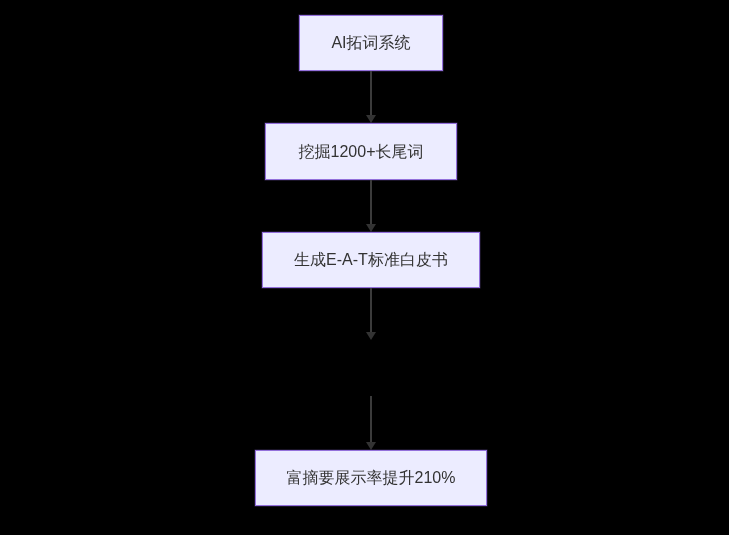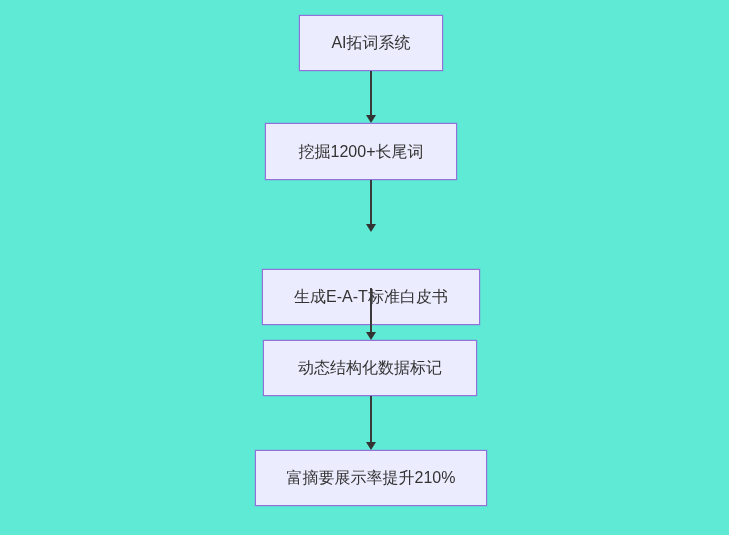--- a/index.html
+++ b/index.html
@@ -5,21 +5,21 @@
   html, body {
     margin: 0;
     padding: 0;
     background: #f7f7f7;
     font-family: "Liberation Sans", "DejaVu Sans", sans-serif;
   }
   .canvas {
     position: relative;
     width: 729px;
     height: 535px;
-    background: #5eead4;
+    background: #000000;
     overflow: hidden;
   }
   .node {
     position: absolute;
     box-sizing: border-box;
     background: #ECECFF;
     border: 1.5px solid #9370DB;
     box-shadow: 0 0 0 0.5px rgba(147,112,219,0.35);
     display: flex;
     align-items: center;
@@ -28,21 +28,21 @@
     font-size: 16px;
     text-align: center;
     white-space: nowrap;
   }
   .node .node-label {
     padding: 0 6px;
     line-height: 1.2;
   }
   .n1 { left: 299px; top: 15px;  width: 144px; height: 56px; }
   .n2 { left: 265px; top: 123px; width: 192px; height: 57px; }
-  .n3 { left: 262px; top: 232px; width: 218px; height: 56px; margin-top: 37px; }
+  .n3 { left: 262px; top: 232px; width: 218px; height: 56px; }
   .n4 { left: 263px; top: 340px; width: 214px; height: 56px; }
   .n5 { left: 255px; top: 450px; width: 232px; height: 56px; }
 
   .arrow {
     position: absolute;
     left: 365px;
     width: 12px;
     display: flex;
     flex-direction: column;
     align-items: center;
@@ -89,23 +89,20 @@
 
   <div class="node n3">
     <span class="node-label">生成E-A-T标准白皮书</span>
   </div>
 
   <div class="arrow a3">
     <span class="shaft"></span>
     <span class="head"></span>
   </div>
 
-  <div class="node n4">
-    <span class="node-label">动态结构化数据标记</span>
-  </div>
 
   <div class="arrow a4">
     <span class="shaft"></span>
     <span class="head"></span>
   </div>
 
   <div class="node n5">
     <span class="node-label">富摘要展示率提升210%</span>
   </div>
 

